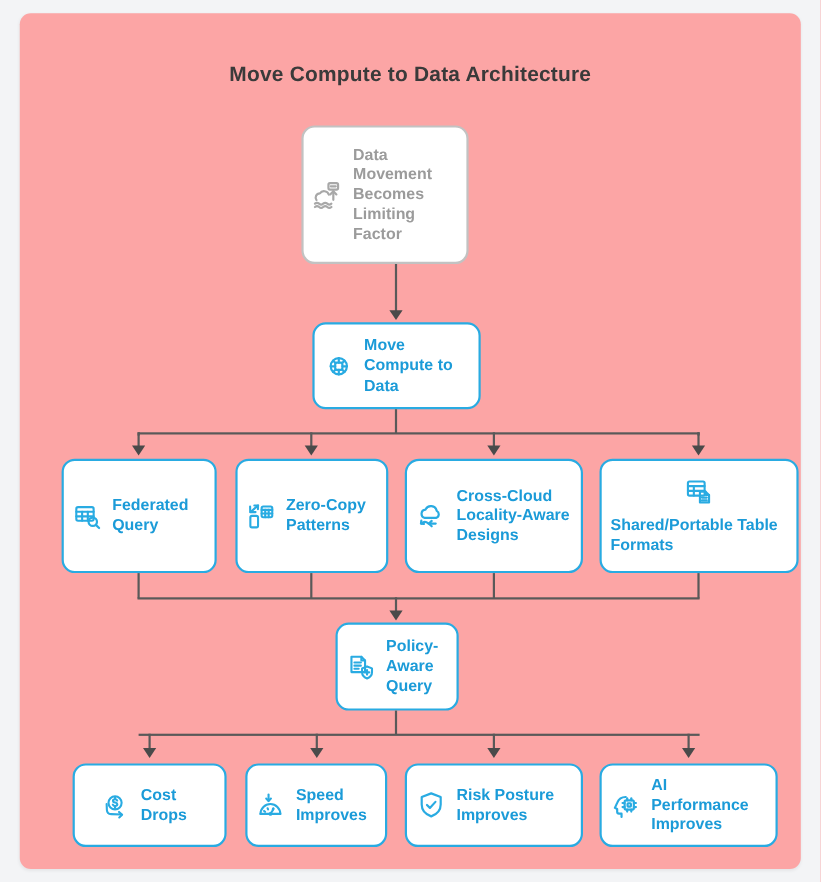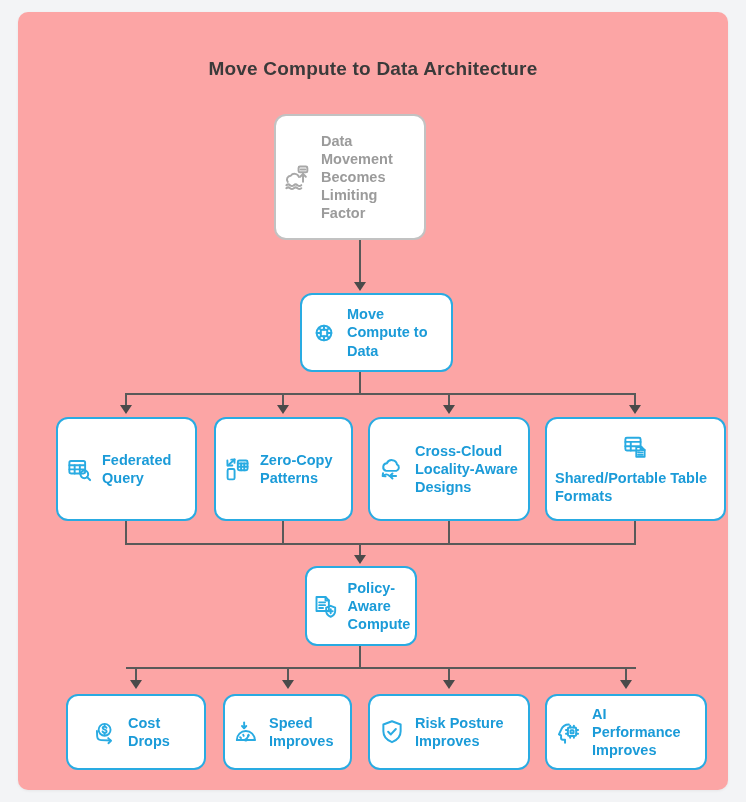--- a/index.html
+++ b/index.html
@@ -74,21 +74,21 @@
         <path class="sg" d="M16.3 9.5 V16"></path>
         <path class="sg" d="M13.9 11.8 16.3 9.3 18.7 11.8"></path>
         <path class="sg" d="M3.2 16.2 a3.3 3.3 0 0 1 2.6-5.3 a4 4 0 0 1 7.0 1.1"></path>
         <path class="sg" d="M2 19 q1.6-1.4 3.2 0 t3.2 0 t3.2 0 t3.2 0"></path>
         <path class="sg" d="M2 21.6 q1.6-1.4 3.2 0 t3.2 0 t3.2 0 t3.2 0"></path>
       </svg>
     </span>
     <span class="lbl left">Data Movement Becomes Limiting Factor</span>
   </div>
 
-  <div class="node" style="left:282px;top:281px;width:153px;height:79px;">
+  <div class="node" style="left:266px;top:281px;width:153px;height:79px;">
     <span class="ico">
       <svg width="28" height="28" viewBox="0 0 24 24">
         <circle class="s" cx="12" cy="12" r="6.3"></circle>
         <rect class="s" x="9.2" y="9.2" width="5.6" height="5.6" rx="1"></rect>
         <line class="s" x1="12" y1="5.7" x2="12" y2="9.2"></line>
         <line class="s" x1="12" y1="14.8" x2="12" y2="18.3"></line>
         <line class="s" x1="5.7" y1="12" x2="9.2" y2="12"></line>
         <line class="s" x1="14.8" y1="12" x2="18.3" y2="12"></line>
         <line class="s" x1="7.6" y1="7.6" x2="9.6" y2="9.6"></line>
         <line class="s" x1="14.4" y1="14.4" x2="16.4" y2="16.4"></line>
@@ -166,21 +166,21 @@
         <path class="s" d="M4.0 3.6 h8.0 l3.0 3.0 v9.4 h-11.0 Z"></path>
         <path class="s" d="M12.0 3.6 v3.0 h3.0"></path>
         <line class="s" x1="6.4" y1="8.3" x2="11.6" y2="8.3"></line>
         <line class="s" x1="6.4" y1="10.8" x2="11.6" y2="10.8"></line>
         <line class="s" x1="6.4" y1="13.3" x2="9.8" y2="13.3"></line>
         <path class="s" d="M16.6 11.4 l4.0 1.6 v3.1 c0 2.5 -1.9 4.2 -4.0 5.0 c-2.1 -0.8 -4.0 -2.5 -4.0 -5.0 v-3.1 Z"></path>
         <line class="s" x1="16.6" y1="14.4" x2="16.6" y2="18.0"></line>
         <line class="s" x1="14.8" y1="16.2" x2="18.4" y2="16.2"></line>
       </svg>
     </span>
-    <span class="lbl left">Policy-Aware Compute</span>
+    <span class="lbl left">Policy-Aware Query</span>
   </div>
 
   <div class="node" style="left:48px;top:682px;width:140px;height:76px;padding-left:24px;">
     <span class="ico">
       <svg width="27" height="27" viewBox="0 0 24 24">
         <circle class="s" cx="11.2" cy="9.6" r="5.3"></circle>
         <path class="s" d="M12.9 7.8 a1.8 1.8 0 0 0 -1.7 -1.0 c-1.1 0 -1.7 0.6 -1.7 1.3 c0 1.8 3.5 0.9 3.5 2.7 c0 0.8 -0.7 1.4 -1.8 1.4 a1.9 1.9 0 0 1 -1.8 -1.1"></path>
         <line class="s" x1="11.2" y1="5.4" x2="11.2" y2="6.6"></line>
         <line class="s" x1="11.2" y1="12.6" x2="11.2" y2="13.8"></line>
         <path class="s" d="M4.4 10.6 L4.6 15.4 a3.6 3.6 0 0 0 3.4 3.4 l8.4 0.3"></path>

